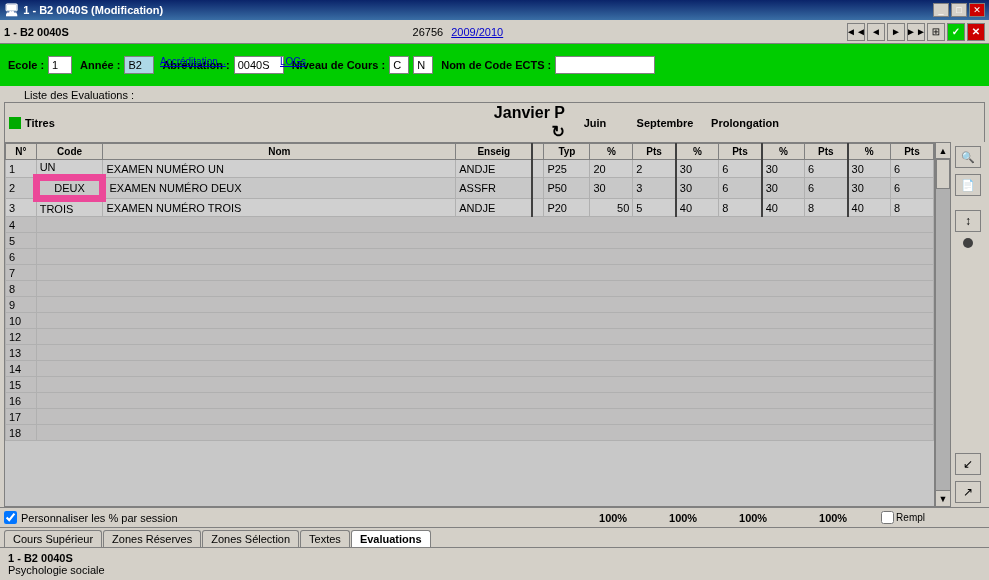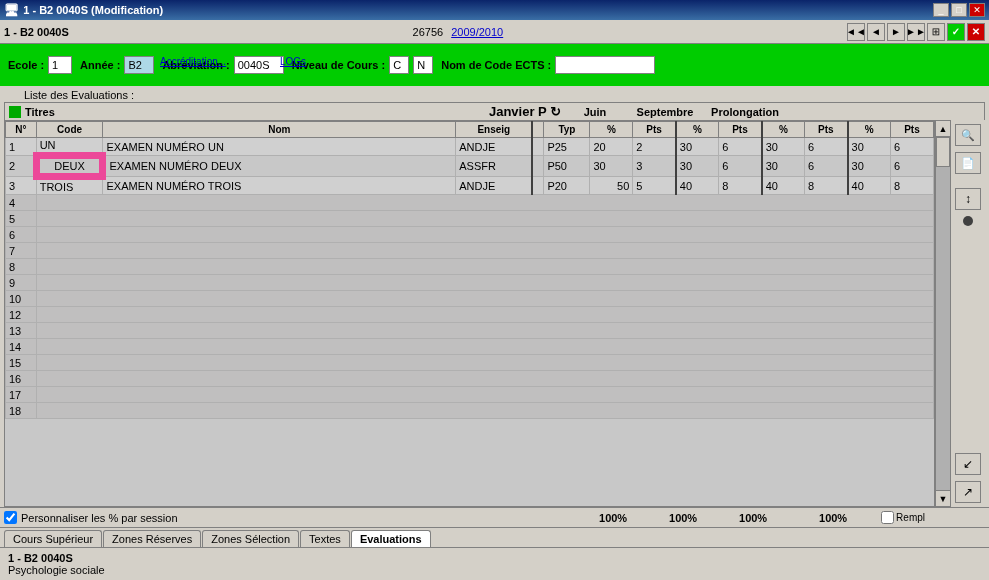--- a/index.html
+++ b/index.html
@@ -198,21 +198,21 @@
     </div>
   </div>
 
   <div style="padding:3px 24px 1px;background:#d4d0c8;">
     <span>Liste des Evaluations :</span>
   </div>
 
   <div style="display:flex;align-items:center;background:#d4d0c8;padding:1px 4px;margin:0 4px;border-top:1px solid #808080;border-left:1px solid #808080;border-right:1px solid #808080;">
     <span class="green-sq"></span>
     <span style="font-weight:bold;font-size:11px;width:460px;">Titres</span>
-    <span style="font-size:13px;font-weight:bold;width:80px;text-align:center;">Janvier P ↻</span>
+    <span style="font-size:16px;font-weight:bold;width:80px;text-align:right;">Janvier P ↻</span>
     <span style="font-size:11px;font-weight:bold;width:60px;text-align:center;">Juin</span>
     <span style="font-size:11px;font-weight:bold;width:80px;text-align:center;">Septembre</span>
     <span style="font-size:11px;font-weight:bold;width:80px;text-align:center;">Prolongation</span>
   </div>
 
   <div style="display:flex;flex:1;padding:0 4px;background:#d4d0c8;overflow:hidden;">
     <div style="flex:1;border:1px solid #808080;background:#c8c8c8;overflow:hidden;">
       <table>
         <thead>
           <tr>

